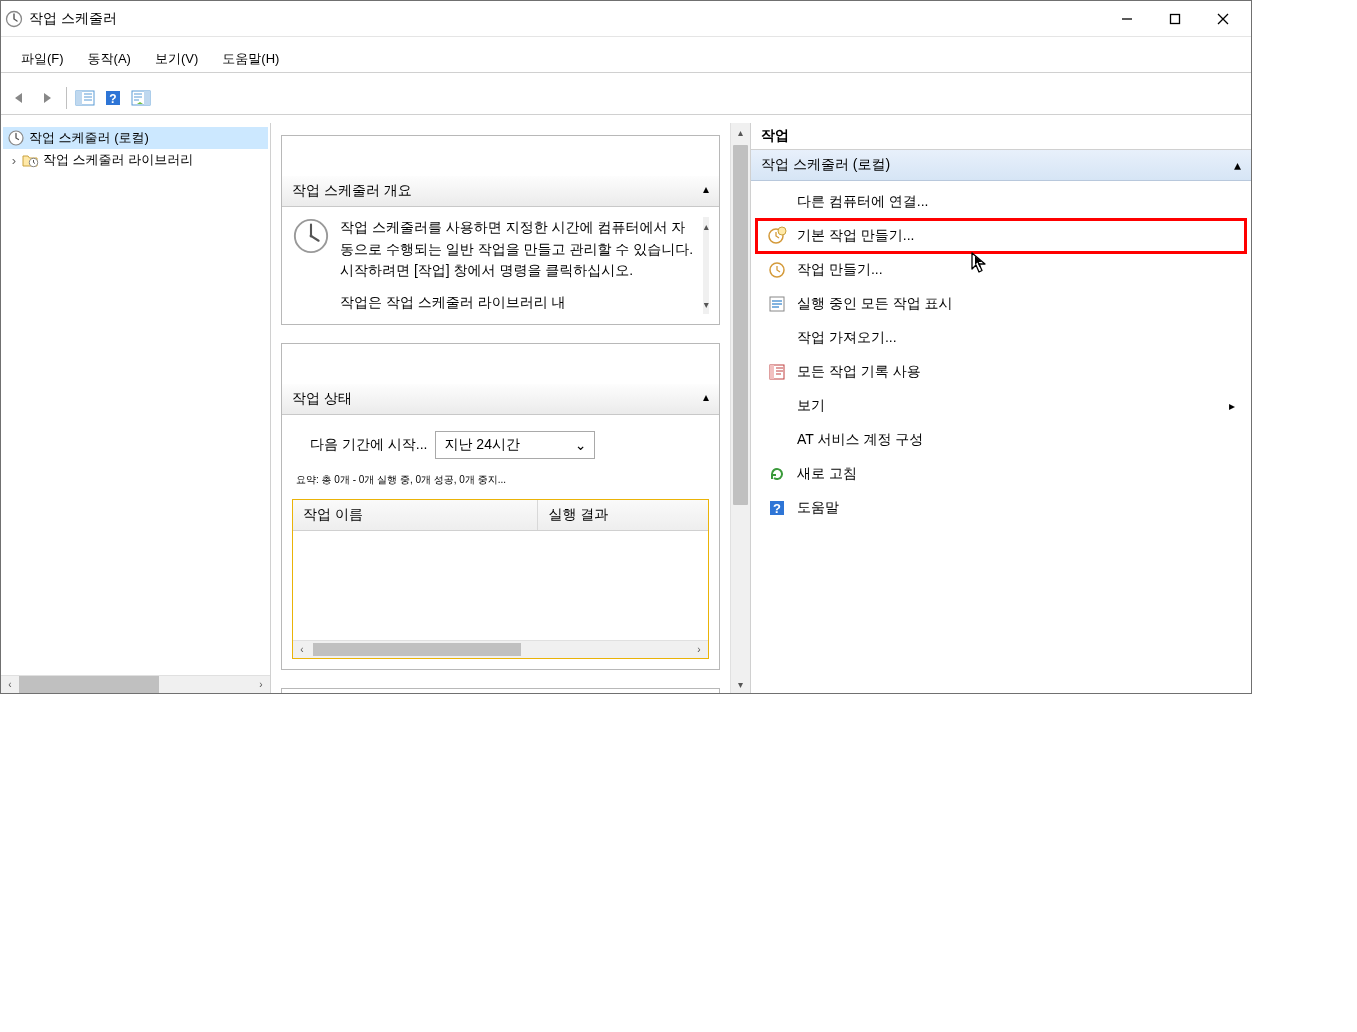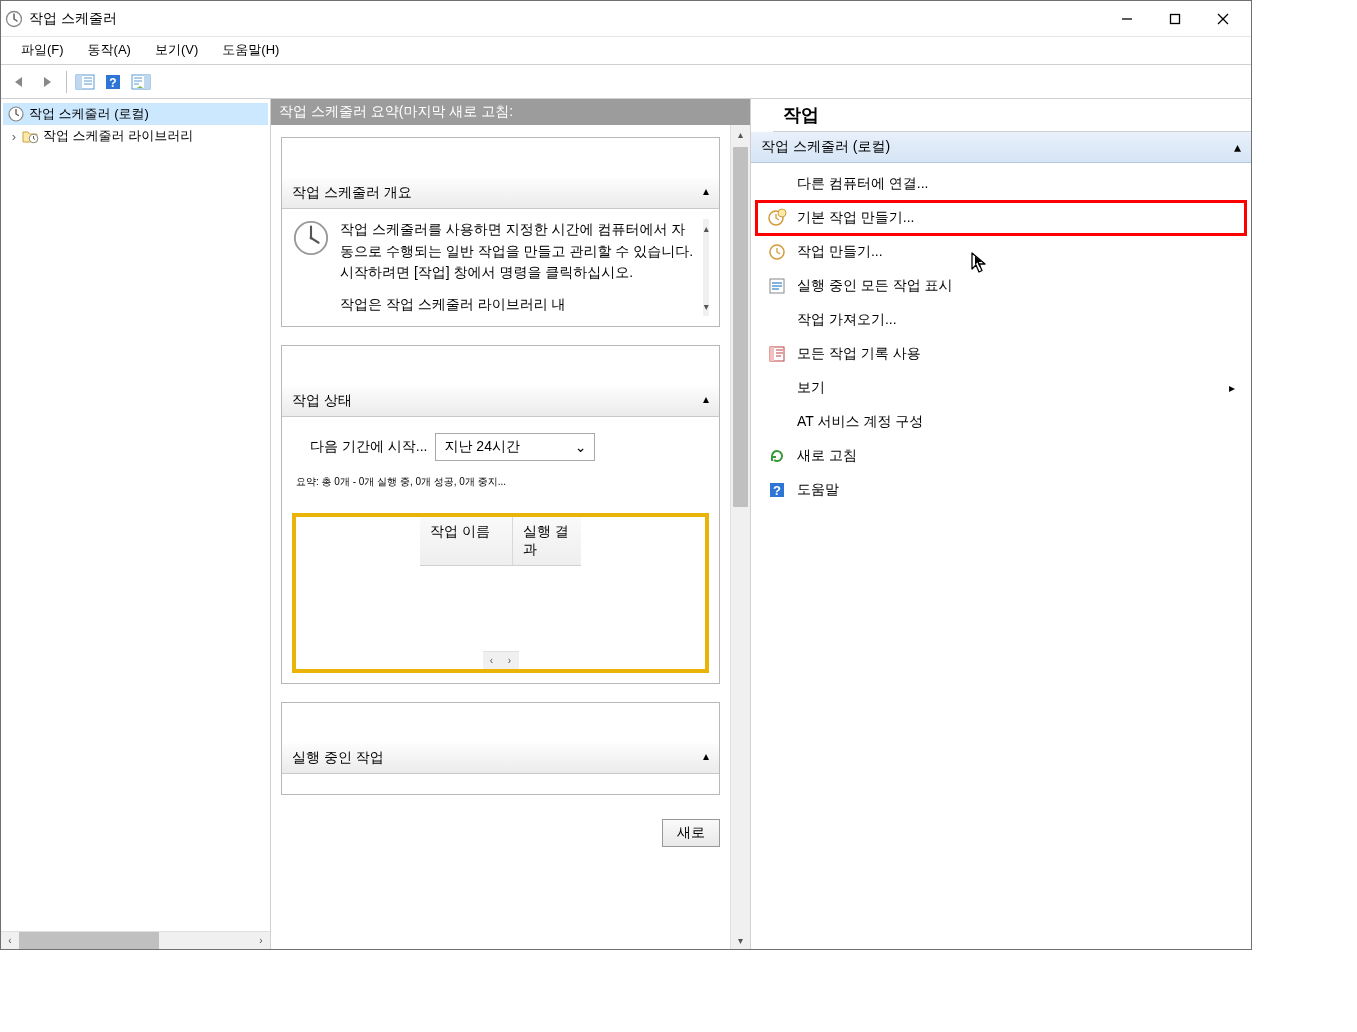--- a/index.html
+++ b/index.html
@@ -1,28 +1,28 @@
 <!DOCTYPE html>
 <html><head>
   <meta charset="utf-8">
   <style>
     * { margin: 0; padding: 0; box-sizing: border-box; }
     body { font-family: "Malgun Gothic", "Segoe UI", sans-serif; font-size: 13px; background: #fff; color: #000; }
     
-    .window { width: 1252px; height: 950px; border: 1px solid #707070; background: #fff; display: flex; flex-direction: column; position: relative; }
+    .window { width: 1252px; height: 694px; border: 1px solid #707070; background: #fff; display: flex; flex-direction: column; position: relative; gap: 8px; }
     
     
     .titlebar { height: 36px; display: flex; align-items: center; padding: 0 4px; background: #fff; border-bottom: 1px solid #e5e5e5; }
     .titlebar-icon { width: 18px; height: 18px; margin-right: 6px; }
     .titlebar-title { flex: 1; font-size: 14px; }
     .titlebar-controls { display: flex; }
     .titlebar-btn { width: 48px; height: 32px; display: flex; align-items: center; justify-content: center; cursor: pointer; font-size: 14px; }
     
     
-    .menubar { height: 28px; display: flex; padding: 0 8px; border-bottom: 1px solid #d0d0d0; background: #fff; }
+    .menubar { height: 28px; display: flex; align-items: center; padding: 0 8px; border-bottom: 1px solid #d0d0d0; background: #fff; }
     .menu-item { padding: 4px 12px; cursor: pointer; }
     
     
     .toolbar { height: 34px; display: flex; align-items: center; padding: 2px 6px; border-bottom: 1px solid #d0d0d0; background: #fff; gap: 2px; }
     .tool-btn { width: 26px; height: 26px; display: flex; align-items: center; justify-content: center; cursor: pointer; border: 1px solid transparent; }
     .tool-sep { width: 1px; height: 22px; background: #c0c0c0; margin: 0 3px; }
     
     
     .content { flex: 1; display: flex; overflow: hidden; }
     
@@ -55,37 +55,37 @@
     
     .overview-row { display: flex; align-items: flex-start; gap: 10px; }
     .overview-icon { width: 38px; height: 38px; flex-shrink:0; }
     .overview-text { font-size: 14px; line-height: 1.55; }
     .overview-scroll { width: 16px; align-self: stretch; background:#f0f0f0; display:flex; flex-direction:column; }
     
     .status-row { padding: 6px 4px; display: flex; align-items: center; gap: 8px; font-size: 14px; margin-left: 14px; }
     .status-select { border: 1px solid #a9a9a9; padding: 4px 8px; font-size: 14px; min-width: 160px; background: #fff; display:flex; justify-content:space-between; align-items:center; }
     .status-summary { padding: 8px 4px; font-size: 10px; }
     
-    .task-table { margin-top: 16px; border: 4px solid #eab308; height: 160px; display:flex; flex-direction:column;align-items:center; }
+    .task-table { margin-top: 4px; border: 1px solid #eab308; height: 160px; display:flex; flex-direction:column; }
     .task-table-head { display:flex; background: linear-gradient(#fafafa,#eee); border-bottom: 1px solid #d0d0d0; }
     .task-th { padding: 6px 10px; border-right: 1px solid #d8d8d8; font-size: 14px; }
     .task-th:first-child { flex: 1.5; }
     .task-th:last-child { flex: 1; border-right:none; }
     .task-table-body { flex:1; }
     .task-hscroll { height: 18px; display:flex; background:#f0f0f0; border-top:1px solid #e0e0e0; }
     .hs-btn { width:18px; display:flex; align-items:center; justify-content:center; font-size:10px; color:#555; }
     .hs-track { flex:1; position:relative; }
     .hs-thumb { position:absolute; top:2px; bottom:2px; left:2px; width:55%; background:#c0c0c0; }
     
     .refresh-row { display:flex; justify-content:flex-end; padding: 6px 0 0; }
     .refresh-btn { border: 1px solid #999; background: linear-gradient(#fafafa,#e8e8e8); padding: 4px 14px; font-size: 14px; cursor:pointer; }
     
     
     .actions-panel { width: 500px; background: #fff; display: flex; flex-direction: column; }
-    .actions-header { padding: 4px 10px; font-weight: bold; font-size: 18px; border-bottom: 1px solid #d0d0d0; background: #fff; margin-left: 22px; }
+    .actions-header { padding: 4px 10px; font-weight: bold; font-size: 14px; border-bottom: 1px solid #d0d0d0; background: #fff; }
     .actions-subheader { background: linear-gradient(#e8f0fb,#d6e5f5); border-bottom: 1px solid #b8c8dc; padding: 6px 10px; font-size: 14px; display:flex; justify-content:space-between; align-items:center; }
     .action-list { flex:1; padding: 4px 6px; text-align: right; }
     .action-item { display:flex; align-items:center; gap:10px; padding: 7px 10px; font-size: 14px; cursor: pointer; }
     .action-icon { width: 20px; height: 20px; display:flex; align-items:center; justify-content:center; flex-shrink:0; }
     .action-chevron { margin-left:auto; font-size:12px; }
     
     .highlighted { position: relative; }
     .highlighted::after {
       content:""; position:absolute; left:-2px; right:-2px; top:-1px; bottom:-1px;
       border: 3px solid #ff0000; pointer-events:none;
@@ -198,21 +198,20 @@
       <div class="tree-scroll">
         <div class="tree-scroll-btn">‹</div>
         <div class="tree-scroll-track">
             <div class="tree-scroll-thumb"></div>
           </div>
         <div class="tree-scroll-btn">›</div>
       </div>
     </div>
 
     <div class="center-panel">
-      <div class="center-header">작업 스케줄러 요약(마지막 새로 고침:</div>
       <div class="center-body">
         <div class="center-scroll-content">
 
           <div class="section">
             <div class="section-header">
               <span>작업 스케줄러 개요</span>
               <span class="collapse-caret">▴</span>
             </div>
             <div class="section-body overview-row">
               <span class="overview-icon">

